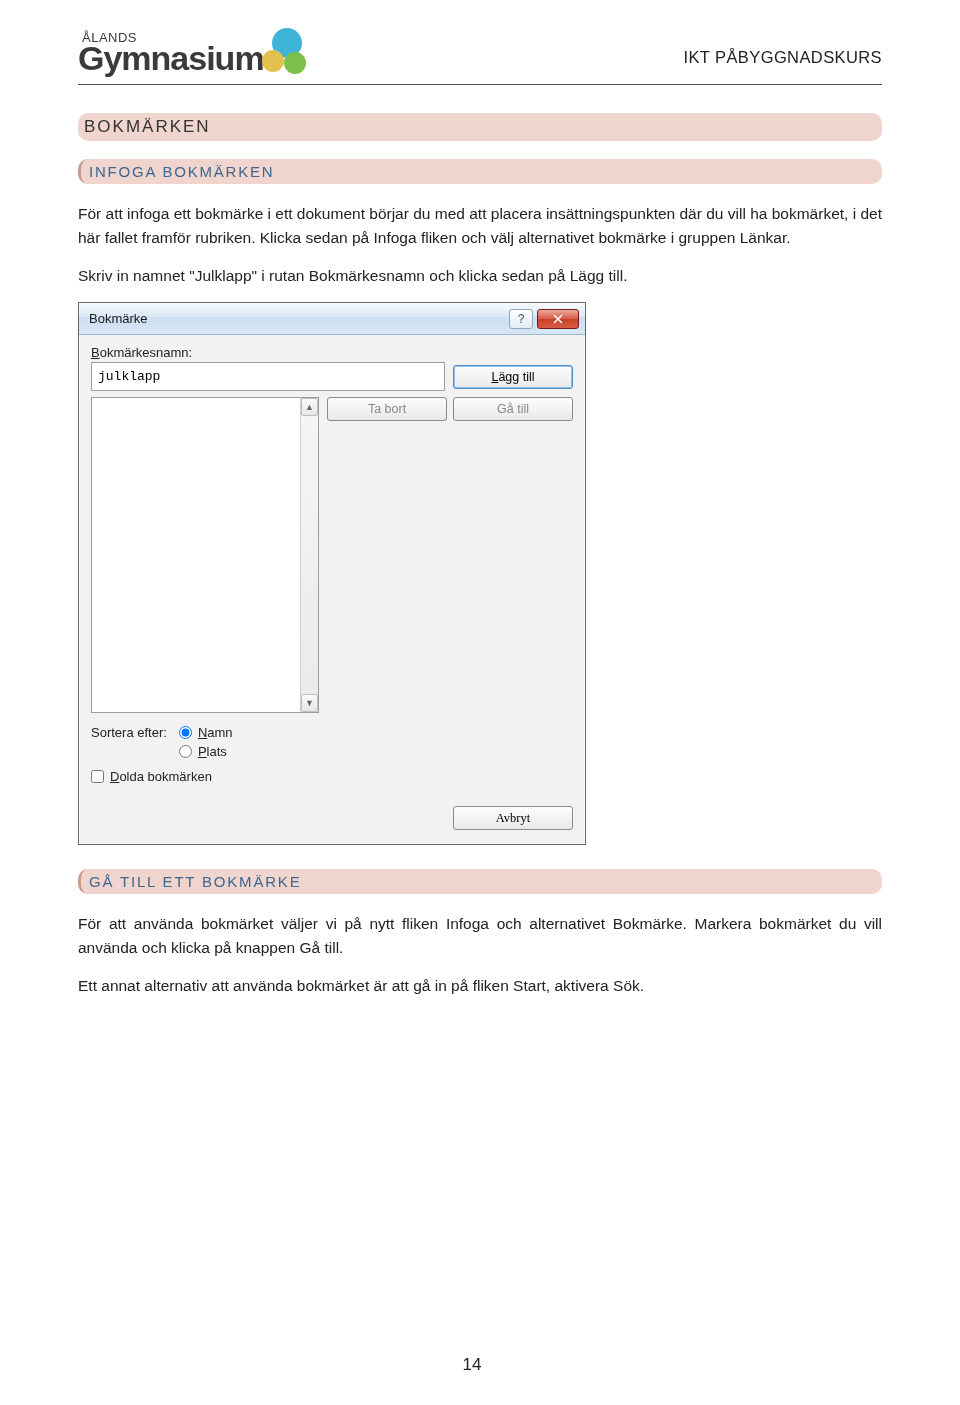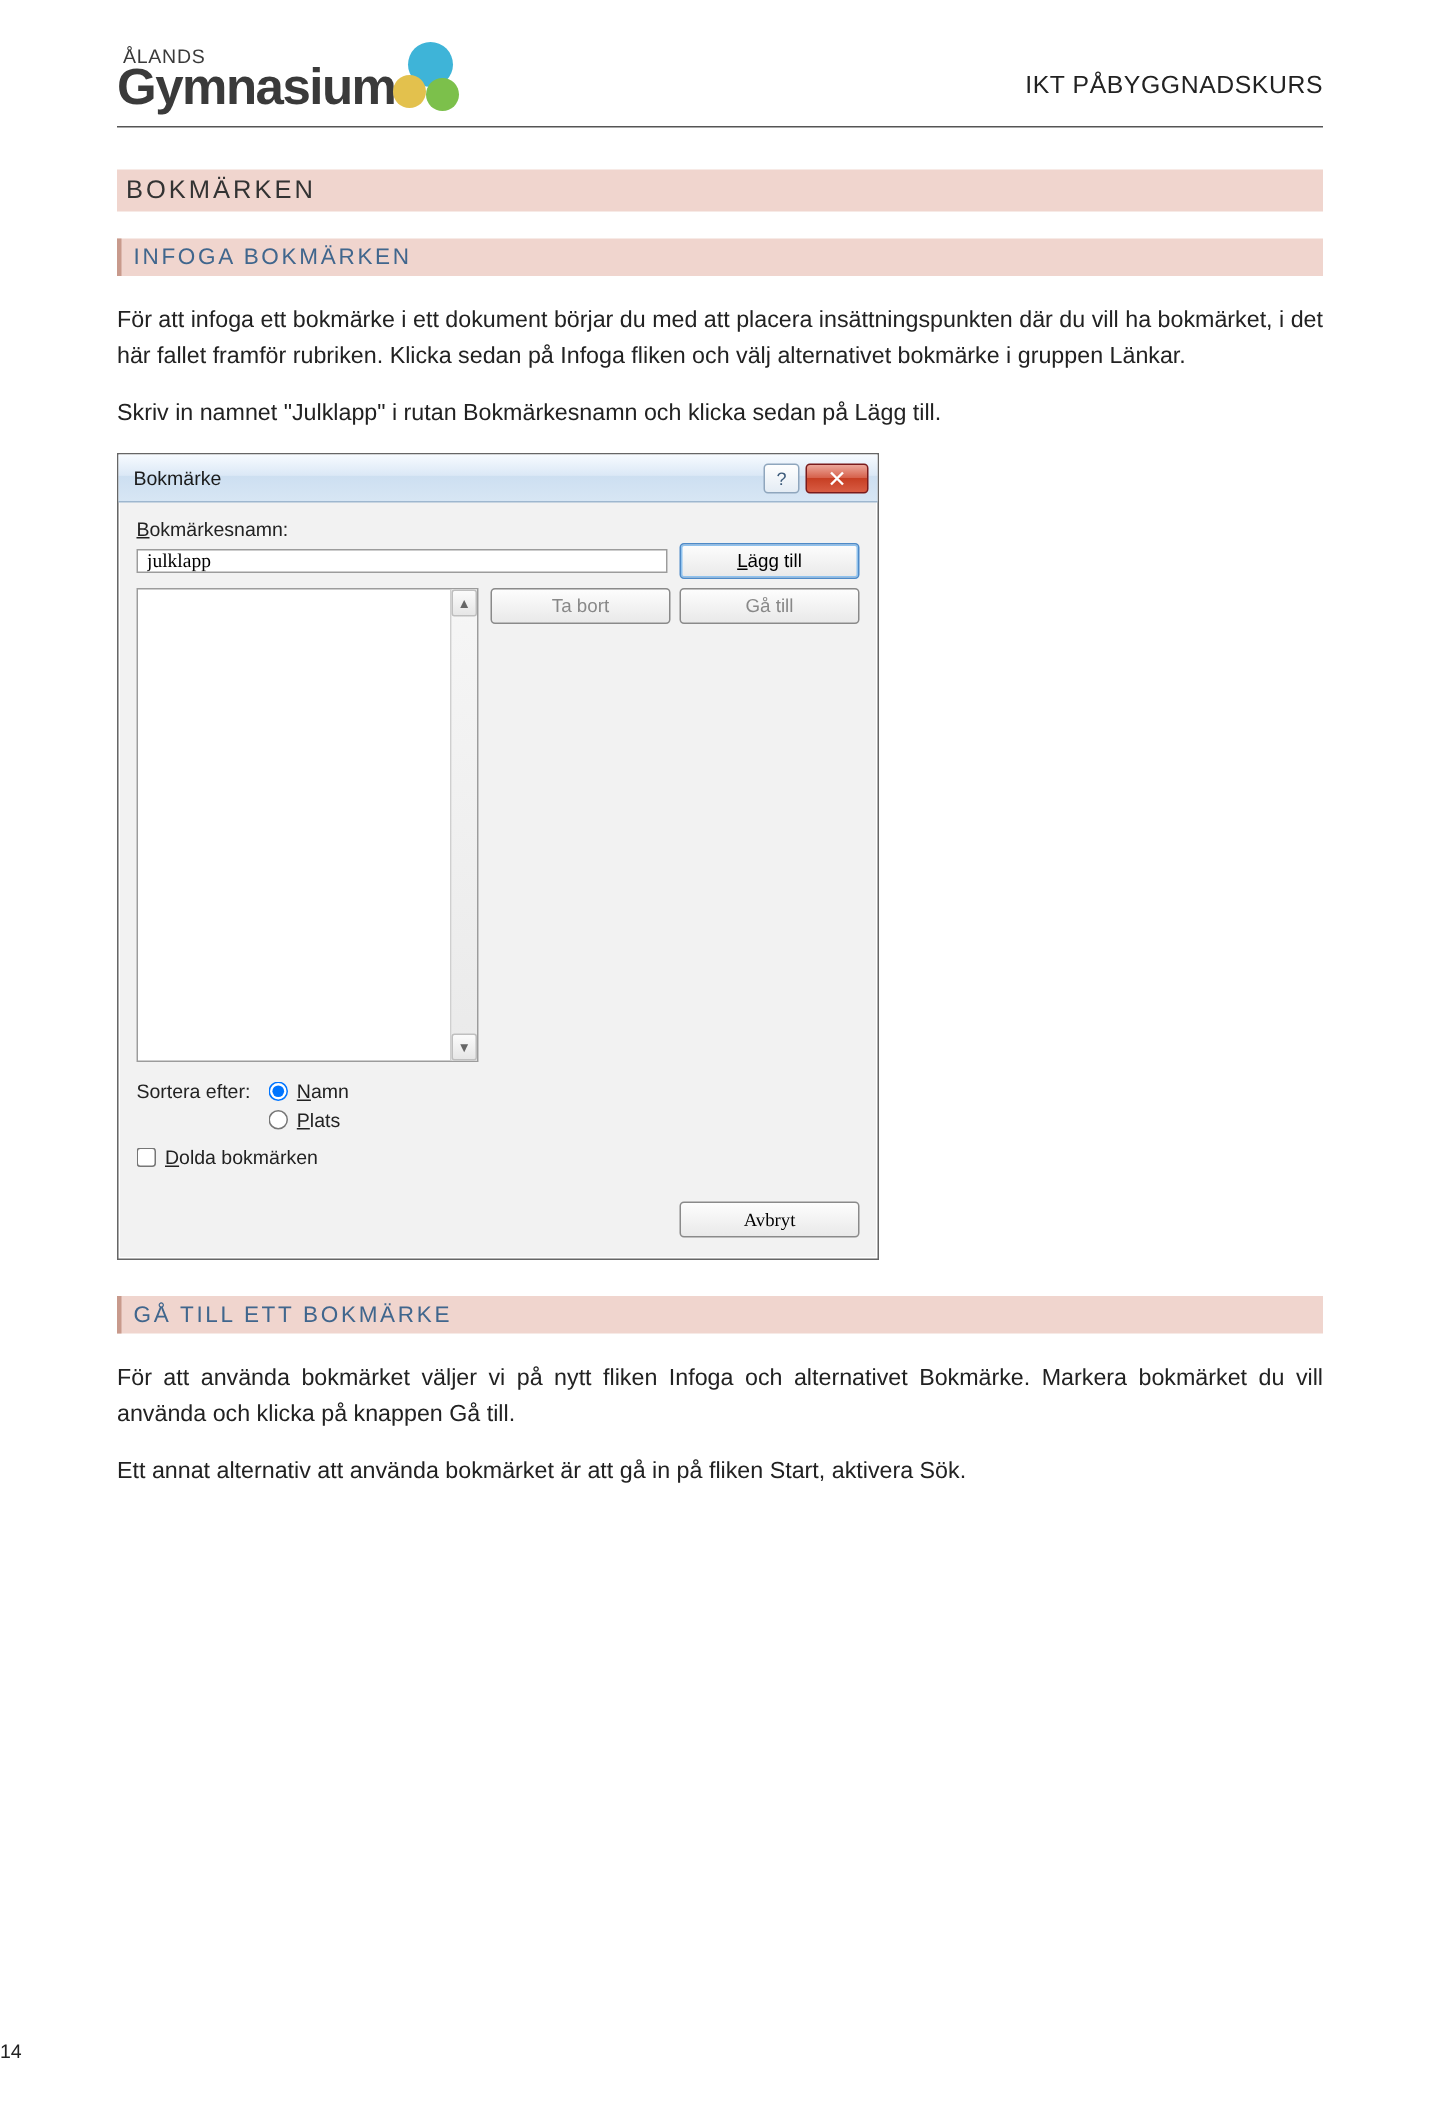--- a/index.html
+++ b/index.html
@@ -35,21 +35,21 @@
   }
   .logo-circles { position: relative; width: 60px; height: 46px; margin-left: -6px; margin-top: -6px; }
   .c1,.c2,.c3 { position: absolute; border-radius: 50%; }
   .c1 { width: 30px; height: 30px; background: #3eb4d8; left: 14px; top: 0; }
   .c2 { width: 22px; height: 22px; background: #e3c14d; left: 4px; top: 22px; }
   .c3 { width: 22px; height: 22px; background: #7cc04b; left: 26px; top: 24px; }
   .course-title {
     font-size: 16.5px; color: #222; letter-spacing: 0.4px; margin-top: 18px;
   }
   .band {
-    background: #f0d5ce; padding: 4px 8px 4px 6px; margin: 10px 0 18px 0;
+    background: #f0d5ce; padding: 4px 8px 4px 6px; margin: 10px 0 18px 0; border-radius: 10px;
   }
   .band-h1 { border-left: none; }
   .band-h2 { border-left: 3px solid #c89a8c; padding-left: 8px; }
   .band .t1 { font-size: 17px; letter-spacing: 2px; color: #333; font-weight: 400; }
   .band .t2 { font-size: 15px; letter-spacing: 1.8px; color: #40668d; font-weight: 400; }
   .body-p {
     font-size: 15.5px; line-height: 1.55; color: #222;
     text-align: justify; margin-bottom: 14px;
   }
   
@@ -74,22 +74,22 @@
   .dlg-close {
     width: 42px; height: 20px; border: 1px solid #7a1b1b; border-radius: 3px;
     background: linear-gradient(#eca79a,#d6604a 48%,#c73f24 50%,#d85c43);
     display: flex; align-items: center; justify-content: center; cursor: pointer;
   }
   .dlg-close svg { width: 10px; height: 10px; }
   .dlg-body { padding: 10px 12px 12px 12px; font-size: 13px; color: #222; }
   .lbl { display: block; margin-bottom: 2px; }
   .name-row { display: flex; gap: 8px; align-items: center; margin-bottom: 6px; }
   .name-input {
-    flex: 1; height: 16px; border: 1px solid #9c9c9c; background: #fff;
-    font-size: 13px; padding: 2px 6px; font-family: Liberation Serif, serif;
+    flex: 1; height: 29px; border: 1px solid #9c9c9c; background: #fff;
+    font-size: 13px; padding: 2px 6px; font-family: Liberation Mono, monospace;
   }
   .btncol { display: flex; flex-direction: row; gap: 6px; }
   .wbtn {
     width: 120px; height: 24px; border: 1px solid #8a8a8a; border-radius: 3px;
     background: linear-gradient(#fdfdfd,#e9e9e9); font-size: 12.5px;
     font-family: inherit; cursor: pointer;
   }
   .wbtn.focus { border-color: #4e8ac7; box-shadow: 0 0 0 1px #8fc2ee inset; }
   .wbtn:disabled { color: #888; cursor: default; }
   .listwrap { display: flex; gap: 8px; }
@@ -106,22 +106,22 @@
     height: 18px; border: 1px solid #bfbfbf; margin: 0; border-radius: 2px;
     background: linear-gradient(#fbfbfb,#e6e6e6);
     display: flex; align-items: center; justify-content: center; color: #666; font-size: 9px;
   }
   .sort-row { margin-top: 12px; display: flex; align-items: flex-start; gap: 12px; }
   .radios label { display: flex; align-items: center; gap: 6px; font-size: 13px; margin-bottom: 4px; }
   .chk-row { margin-top: 6px; display: flex; align-items: center; gap: 6px; font-size: 13px; }
   .dlg-footer { display: flex; justify-content: flex-end; padding: 10px 12px 14px 12px; font-family: Liberation Serif, serif; }
   .und { text-decoration: underline; }
   .page-num {
-    position: absolute; bottom: 30px; left: 0; right: 16px; text-align: left;
-    font-size: 13px; color: #222;
+    position: absolute; bottom: 30px; left: 0; right: 16px; text-align: center;
+    font-size: 17px; color: #222;
   }
   input[type=radio], input[type=checkbox] { margin: 0; }
 </style>
 </head>
 <body>
 
 <div class="page">
   <div class="header">
     <div class="logo">
       <div class="logo-text">

